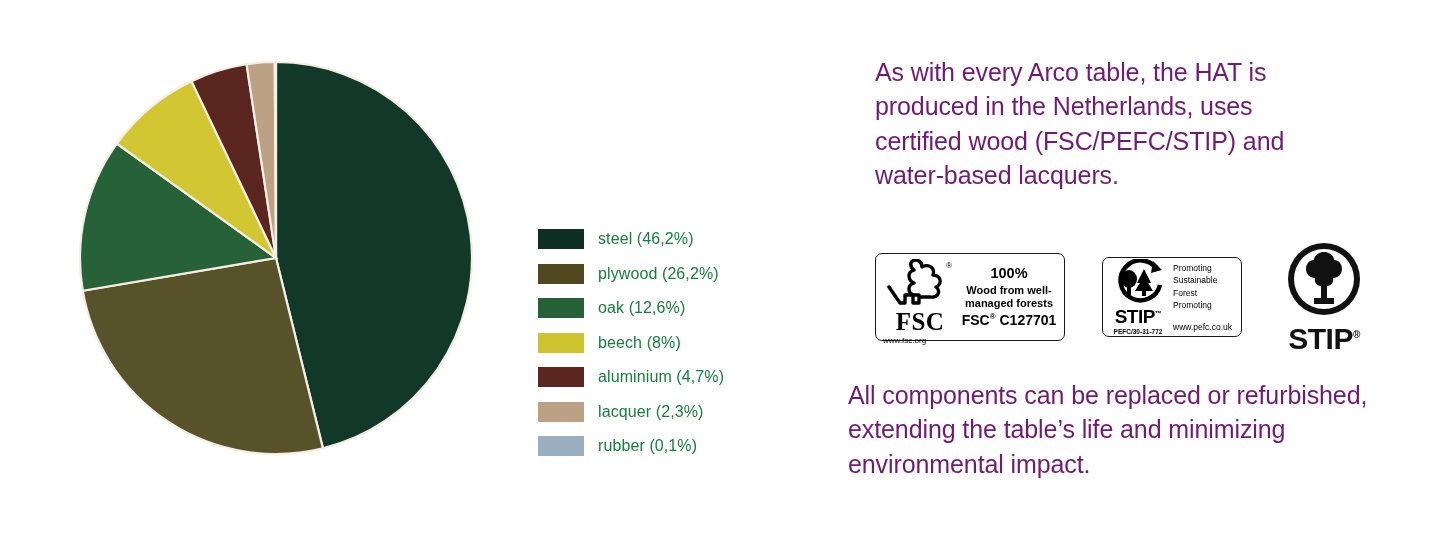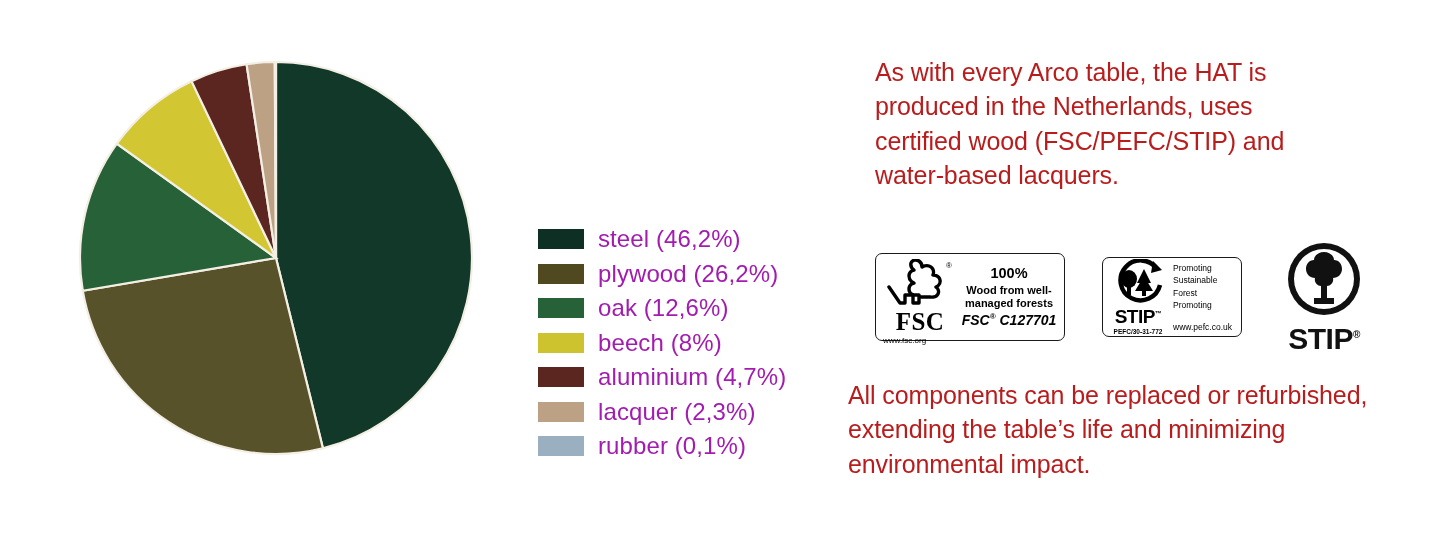--- a/index.html
+++ b/index.html
@@ -42,38 +42,38 @@
     align-items: center;
     height: 34.5px;
   }
   .legend-swatch {
     width: 46px;
     height: 20px;
     flex: 0 0 auto;
   }
   .legend-label {
     margin-left: 14px;
-    font-size: 24px;
+    font-size: 16px;
     line-height: 1;
-    color: #a21caf;
+    color: #15803d;
     white-space: nowrap;
     letter-spacing: 0.1px;
   }
 
   
   #right-column {
     position: absolute;
     left: 875px;
     top: 55px;
     width: 530px;
   }
   .body-paragraph {
     font-size: 25px;
     line-height: 1.37;
-    color: #b91c1c;
+    color: #701a75;
     letter-spacing: -0.1px;
     margin: 0;
   }
   #paragraph-intro { width: 470px; }
 
   
   #certification-logos {
     position: absolute;
     left: 875px;
     top: 240px;
@@ -136,21 +136,20 @@
     color: #000;
     line-height: 1.15;
     margin-top: 2px;
   }
   .fsc-code {
     font-size: 14px;
     font-weight: bold;
     color: #000;
     margin-top: 2px;
     white-space: nowrap;
-    font-style: italic;
   }
   .fsc-code sup { font-size: 8px; }
 
   
   #pefc-logo {
     width: 140px;
     height: 80px;
     margin-left: 37px;
     padding: 4px 6px;
   }

